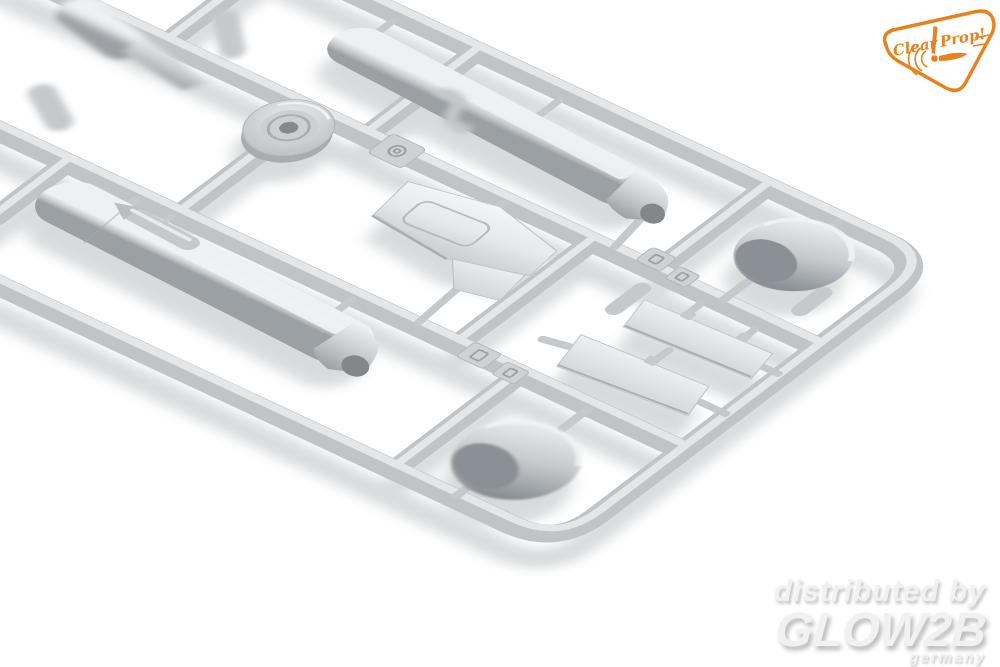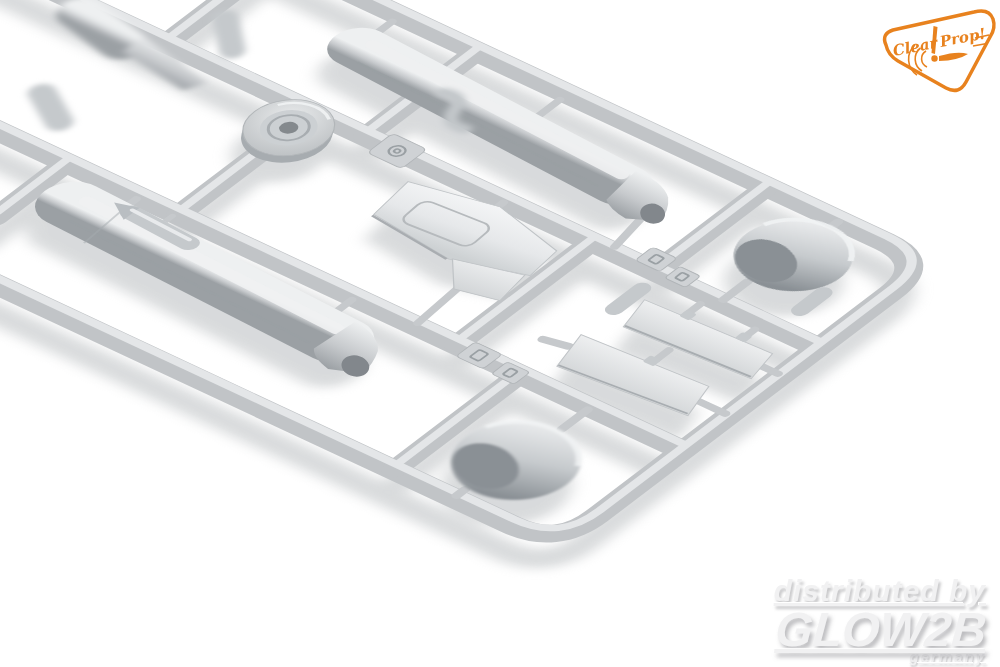--- a/index.html
+++ b/index.html
@@ -2,21 +2,21 @@
 <html><head>
 <meta charset="utf-8">
 <style>
   html,body{margin:0;padding:0;background:#ffffff;}
   .stage{position:relative;width:1000px;height:667px;background:#ffffff;overflow:hidden;
          font-family:"Liberation Sans",sans-serif;}
   .stage svg{position:absolute;left:0;top:0;width:1000px;height:667px;display:block;}
 
   
   .watermark{position:absolute;right:14px;bottom:2px;text-align:right;
-             font-style:italic;font-weight:bold;color:#f1f1f2;user-select:none;text-decoration:underline;}
+             font-style:italic;font-weight:bold;color:#f1f1f2;user-select:none;}
   .wm-line1{font-size:30px;letter-spacing:1px;
             text-shadow:2px 3px 3px rgba(128,128,132,.45), -1px -1px 0 #ffffff;}
   .wm-line2{font-size:48px;line-height:.92;letter-spacing:0;transform:skewX(-4deg);
             text-shadow:3px 4px 4px rgba(120,120,125,.5), -1px -1px 0 #ffffff;}
   .wm-line3{font-size:15px;margin-top:-4px;letter-spacing:2px;
             text-shadow:1px 2px 2px rgba(128,128,132,.45), -1px -1px 0 #ffffff;}
 
   
   .logo-script{font-family:"DejaVu Serif",serif;font-style:italic;font-weight:bold;}
 </style>

